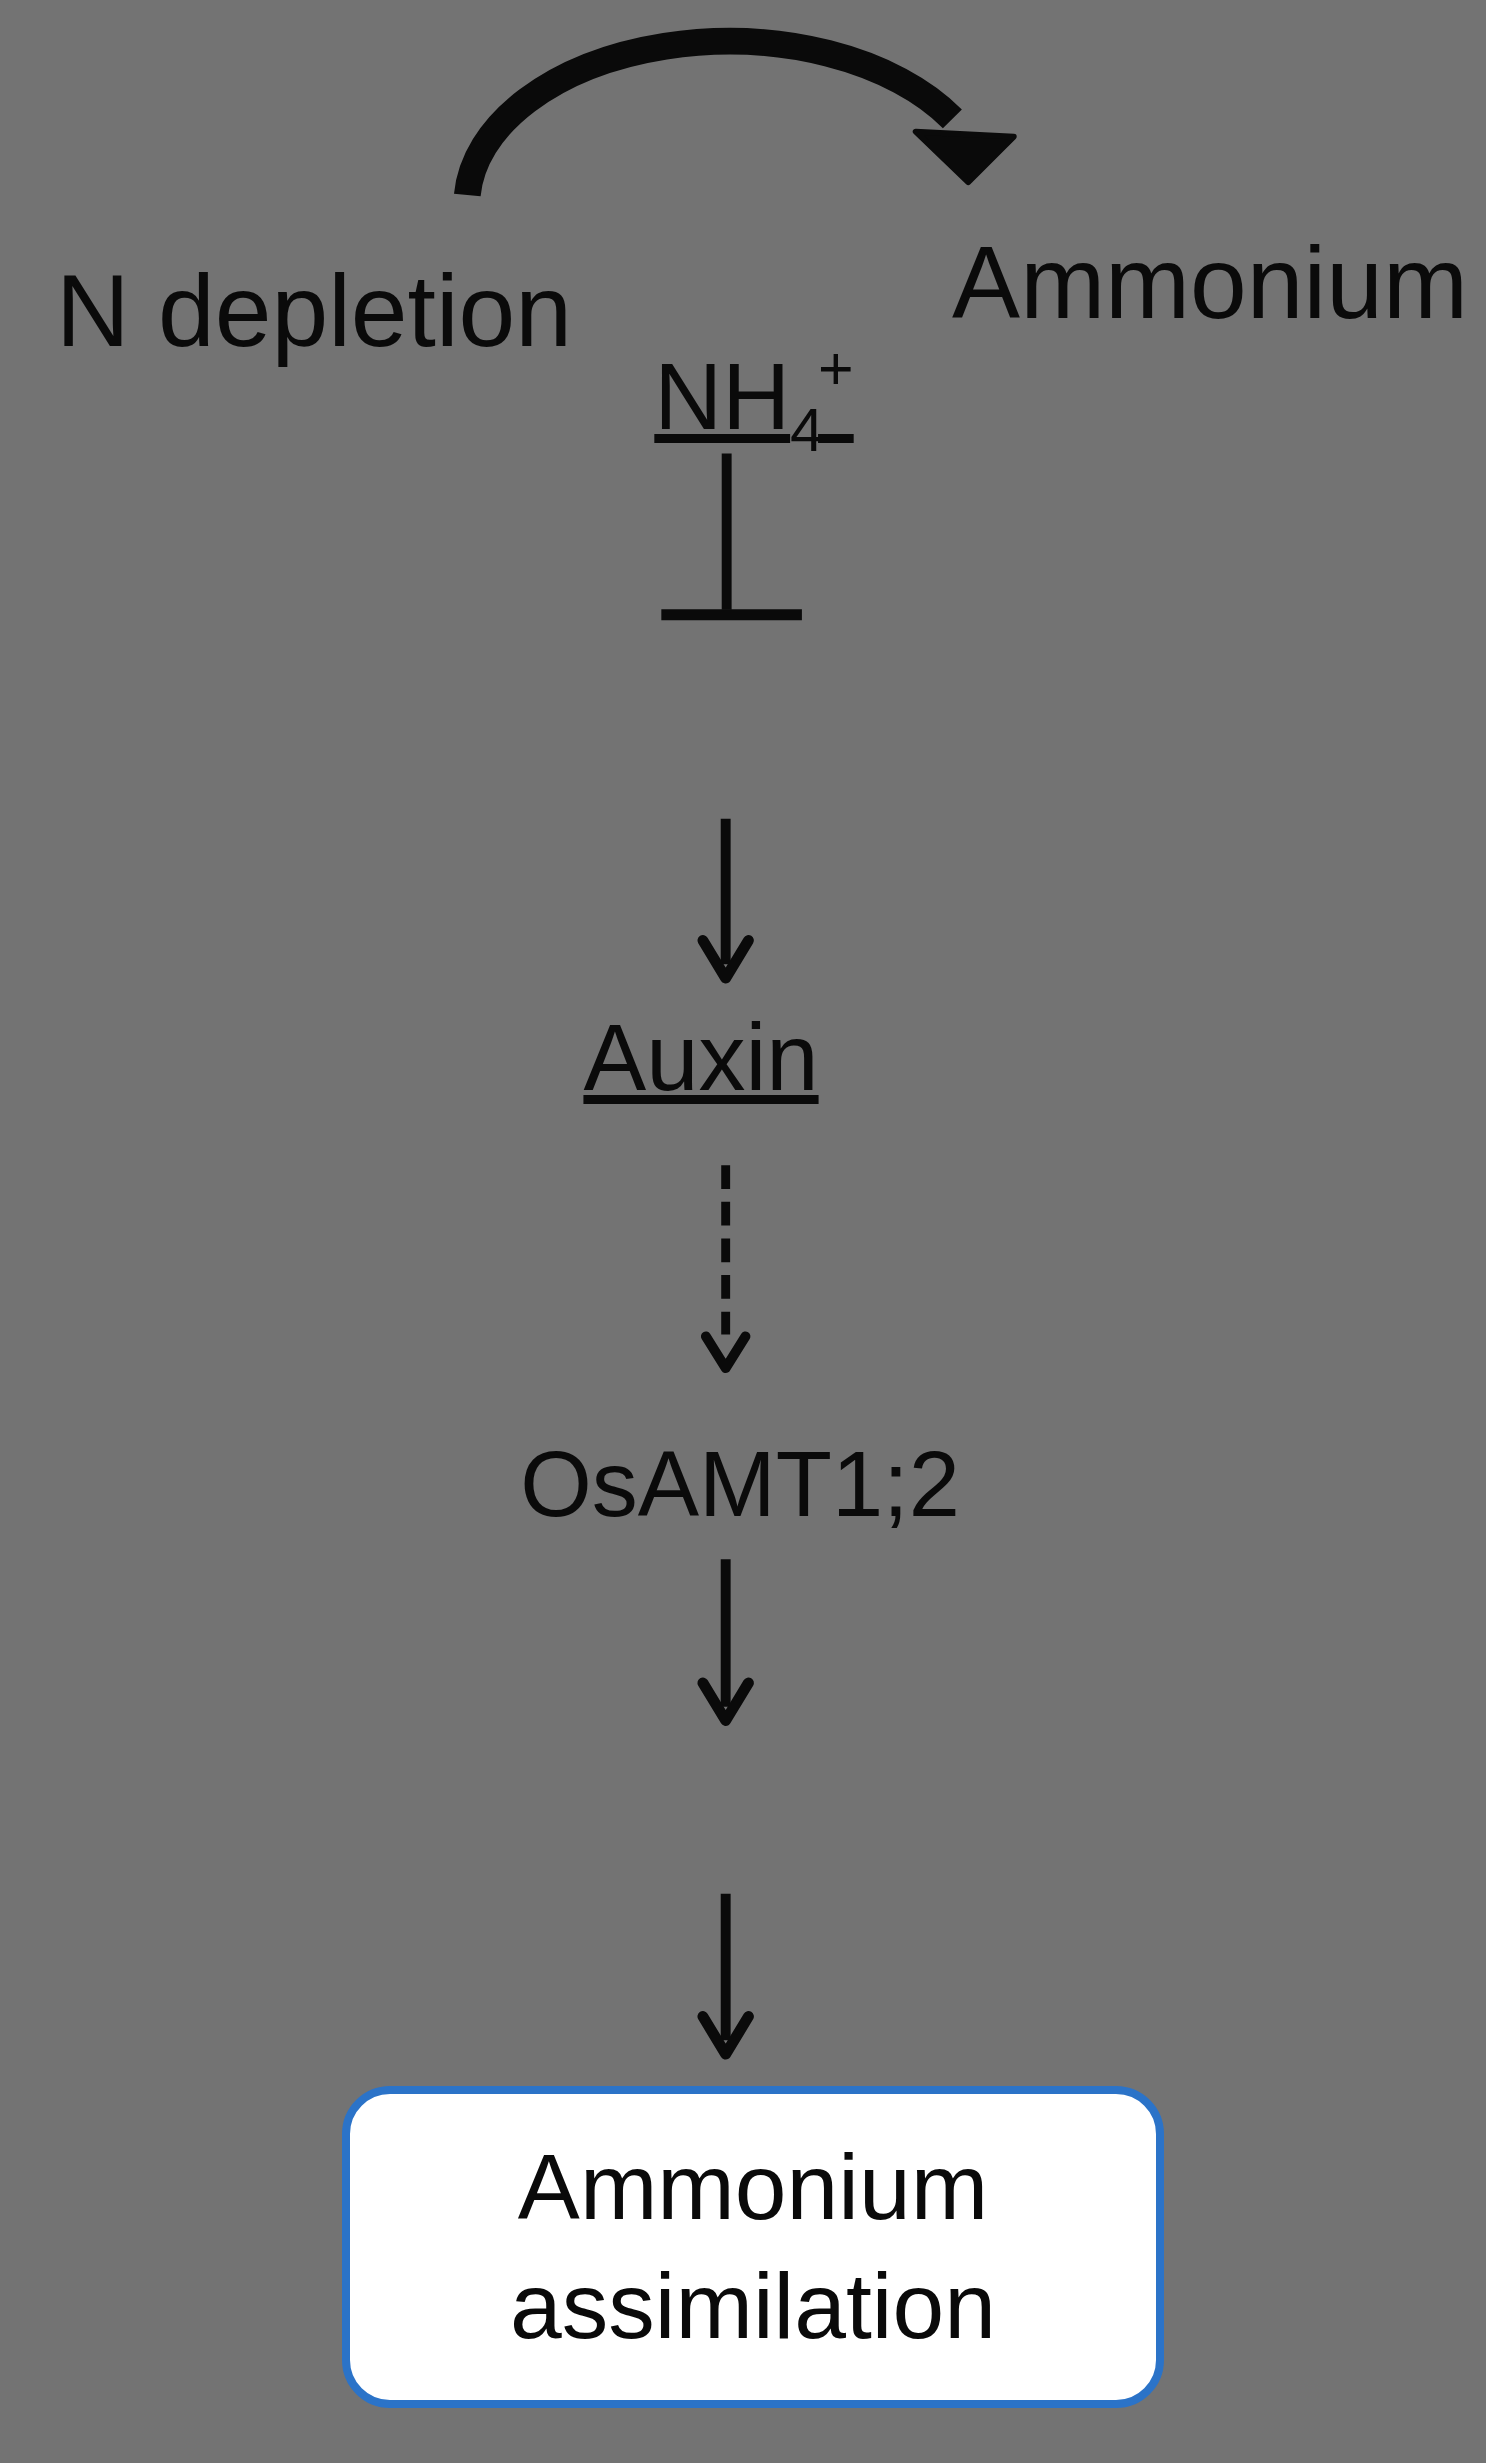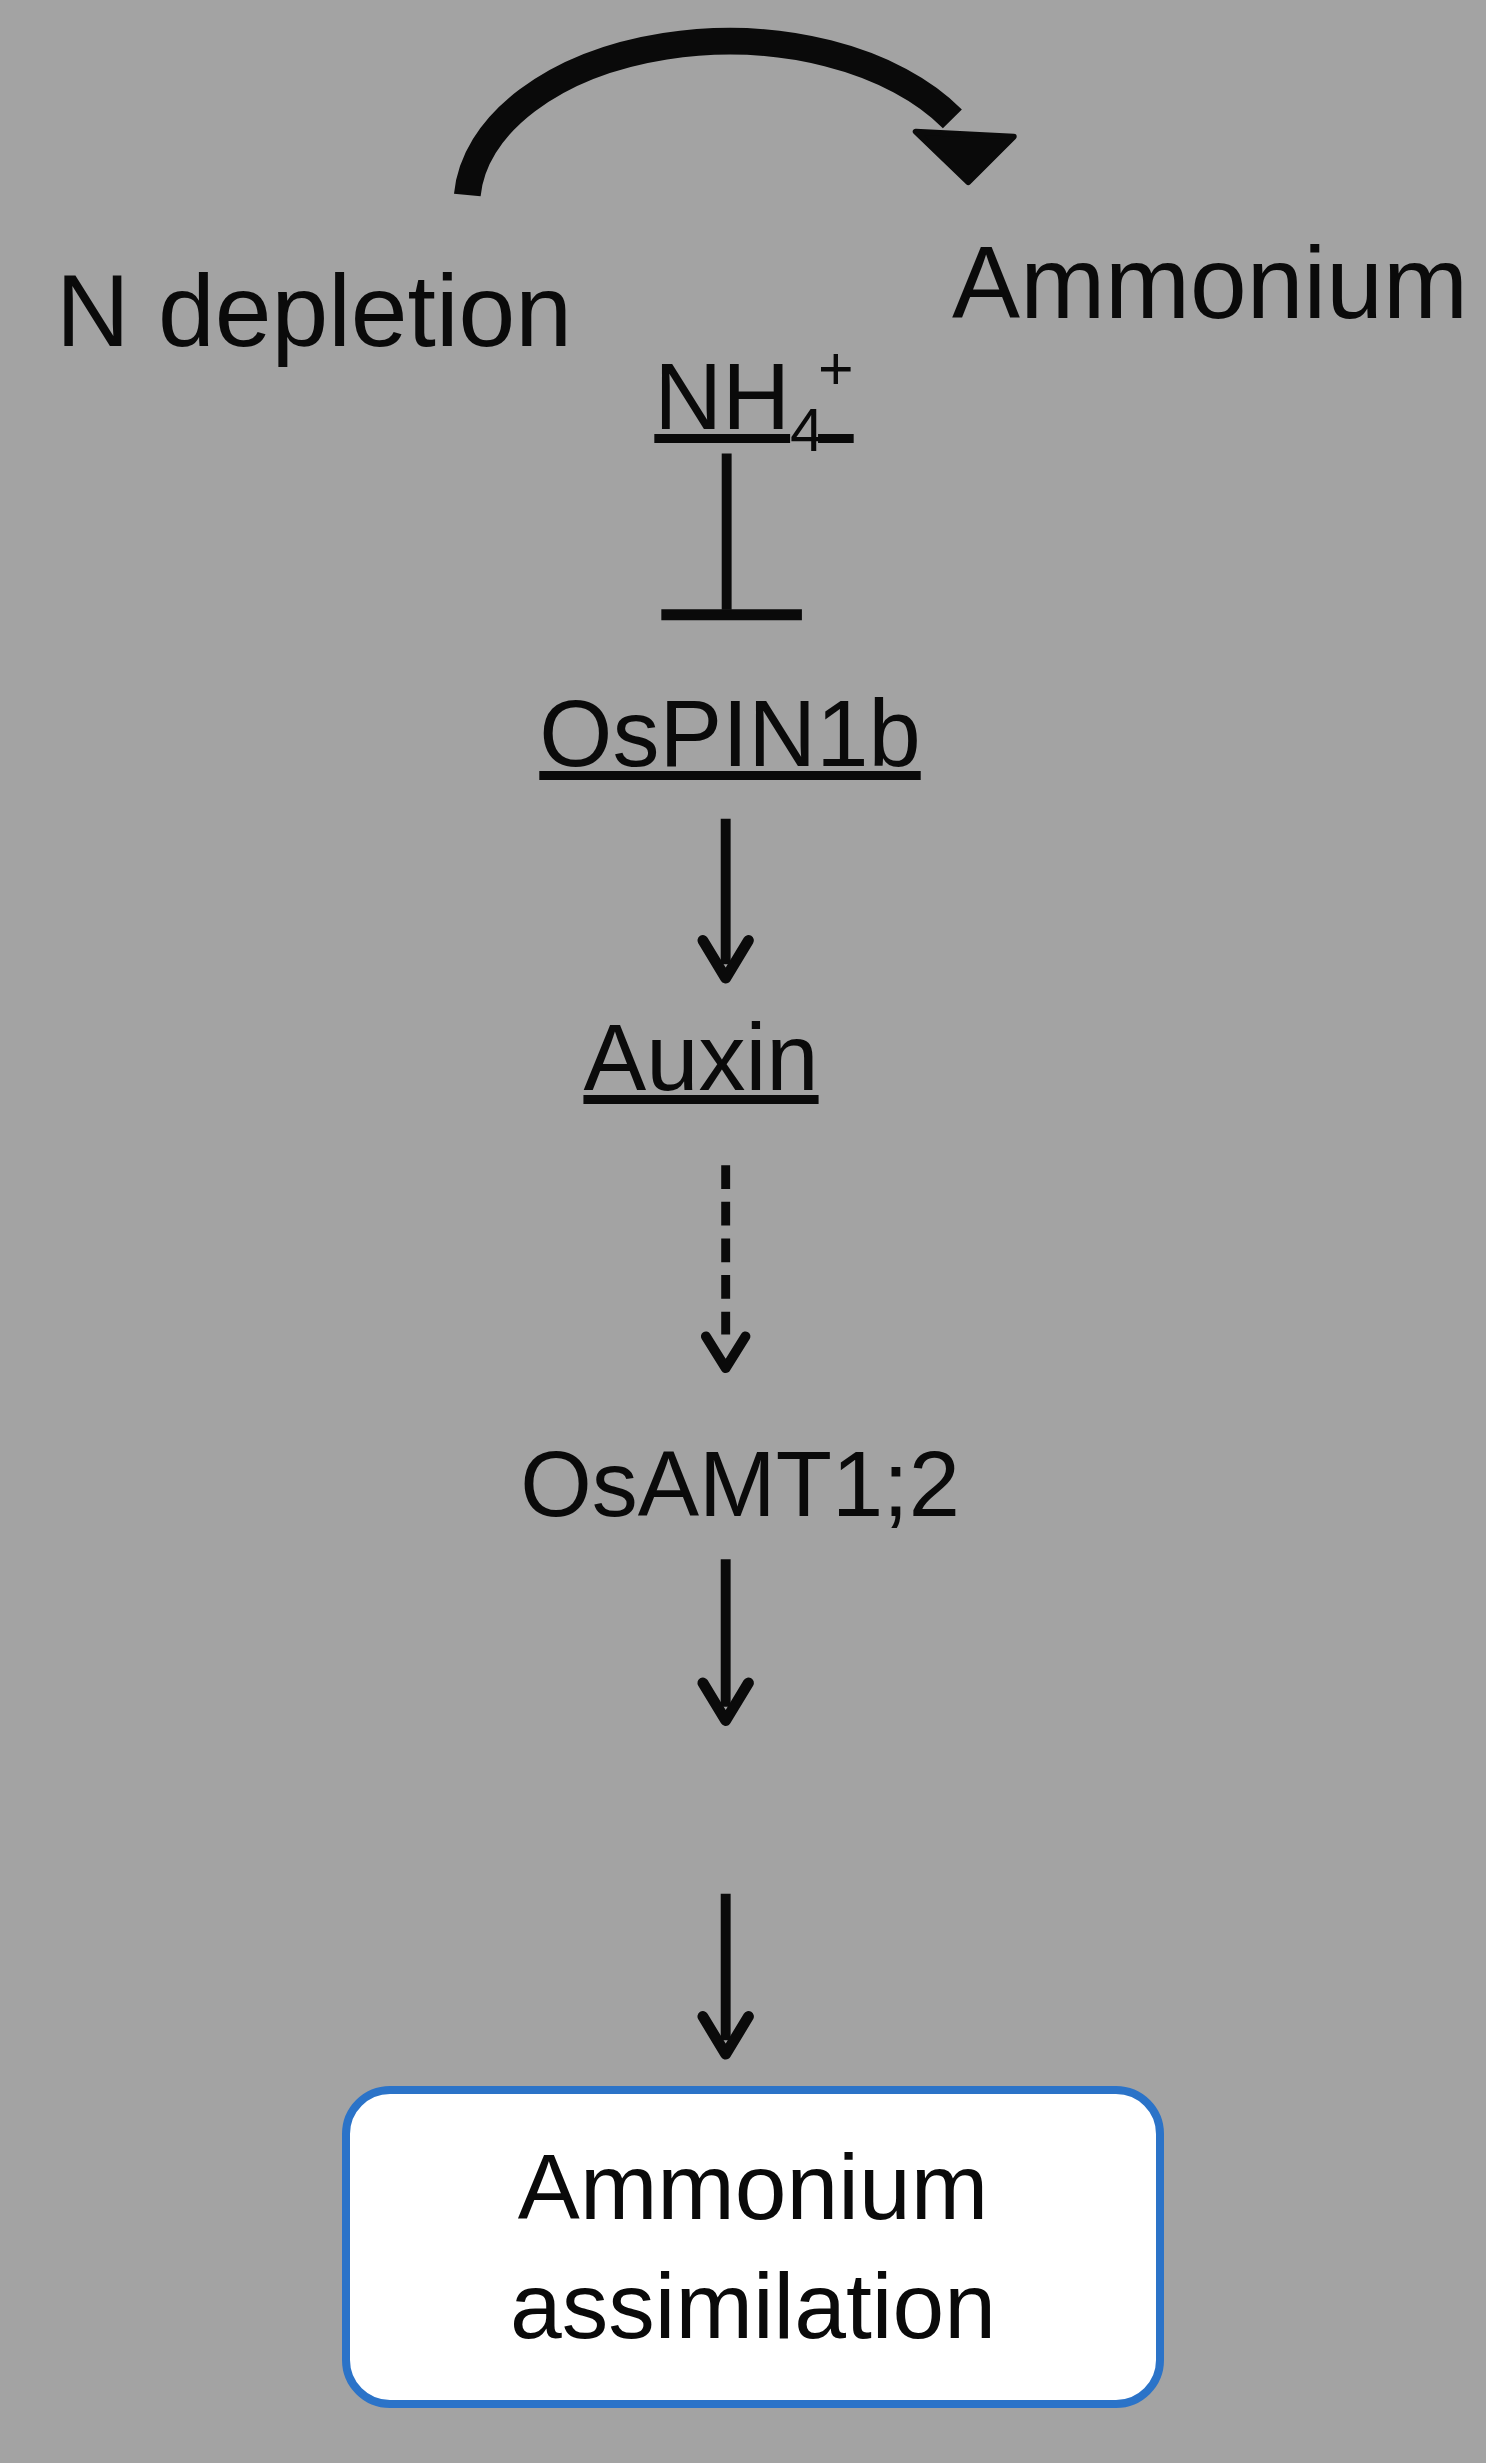--- a/index.html
+++ b/index.html
@@ -4,21 +4,21 @@
 <style>
   html, body {
     margin: 0;
     padding: 0;
     background: #ffffff;
   }
   .stage {
     position: relative;
     width: 1486px;
     height: 2463px;
-    background: #a3a3a3;
+    background: #737373;
     font-family: "Liberation Sans", sans-serif;
     color: #0a0a0a;
     overflow: hidden;
   }
   .arrows-layer {
     position: absolute;
     left: 0;
     top: 0;
     width: 1486px;
     height: 2463px;
@@ -107,21 +107,20 @@
   <div class="label lbl-big" style="left:314px; top:260px;">N depletion</div>
 
   <div class="label lbl-big two-line" style="left:1210px; top:220px;">
     <div>Ammonium</div>
   </div>
 
   <div class="label lbl-mid nh4" style="left:754px; top:350px;">
     <span>NH</span><sub>4</sub><sup>+</sup>
   </div>
 
-  <div class="label lbl-mid" style="left:730px; top:687px;">OsPIN1b</div>
 
   <div class="label lbl-mid" style="left:701px; top:1011px;">Auxin</div>
 
   <div class="label lbl-gene" style="left:740px; top:1438px;">OsAMT1;2</div>
 
 
   <div class="result-box">
     <div>Ammonium</div>
     <div>assimilation</div>
   </div>

